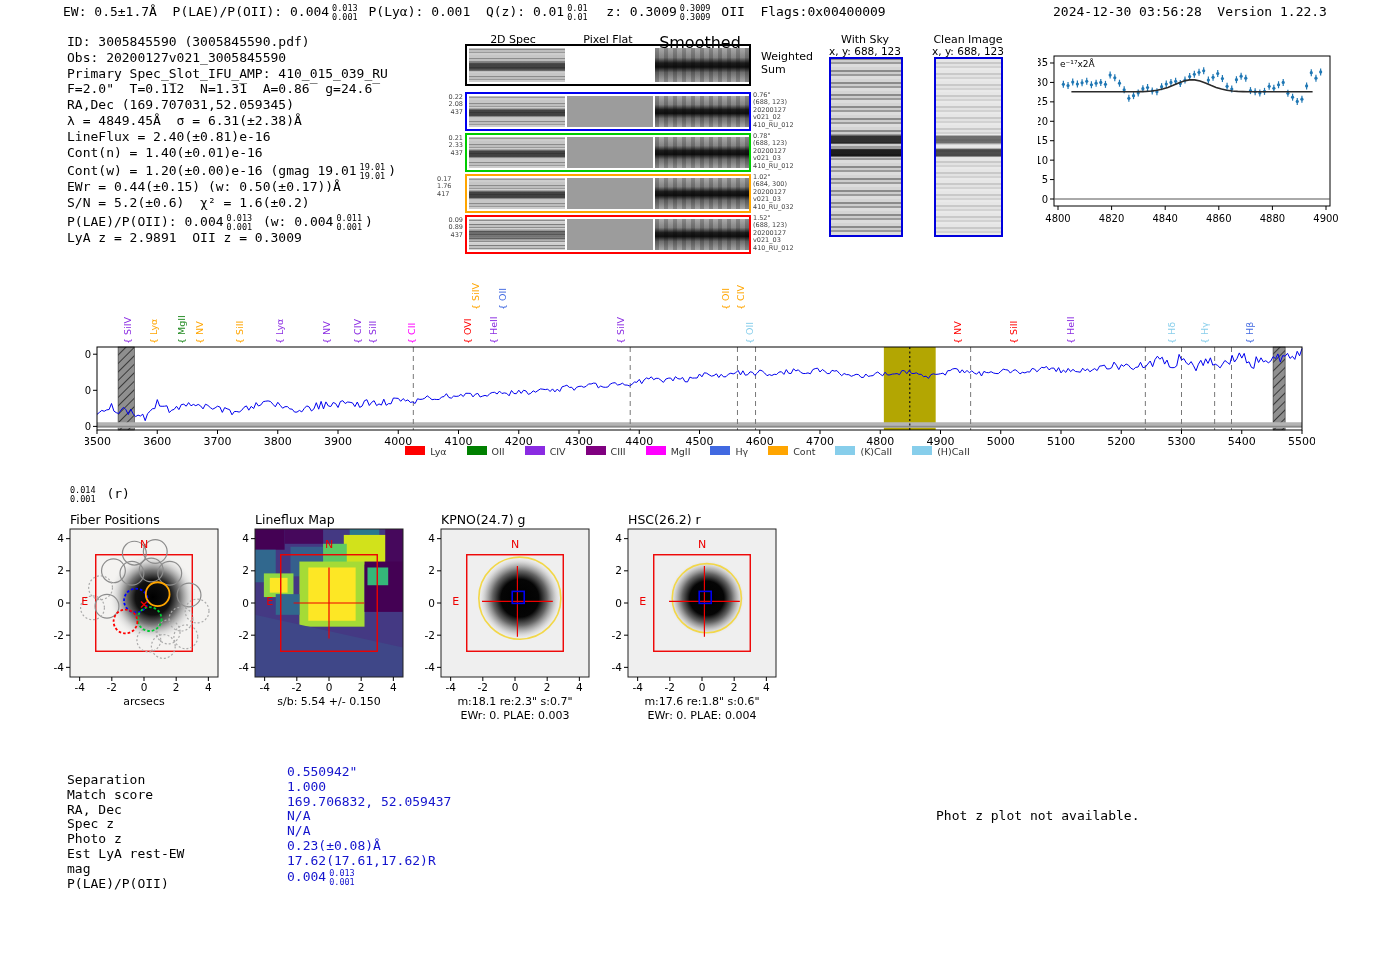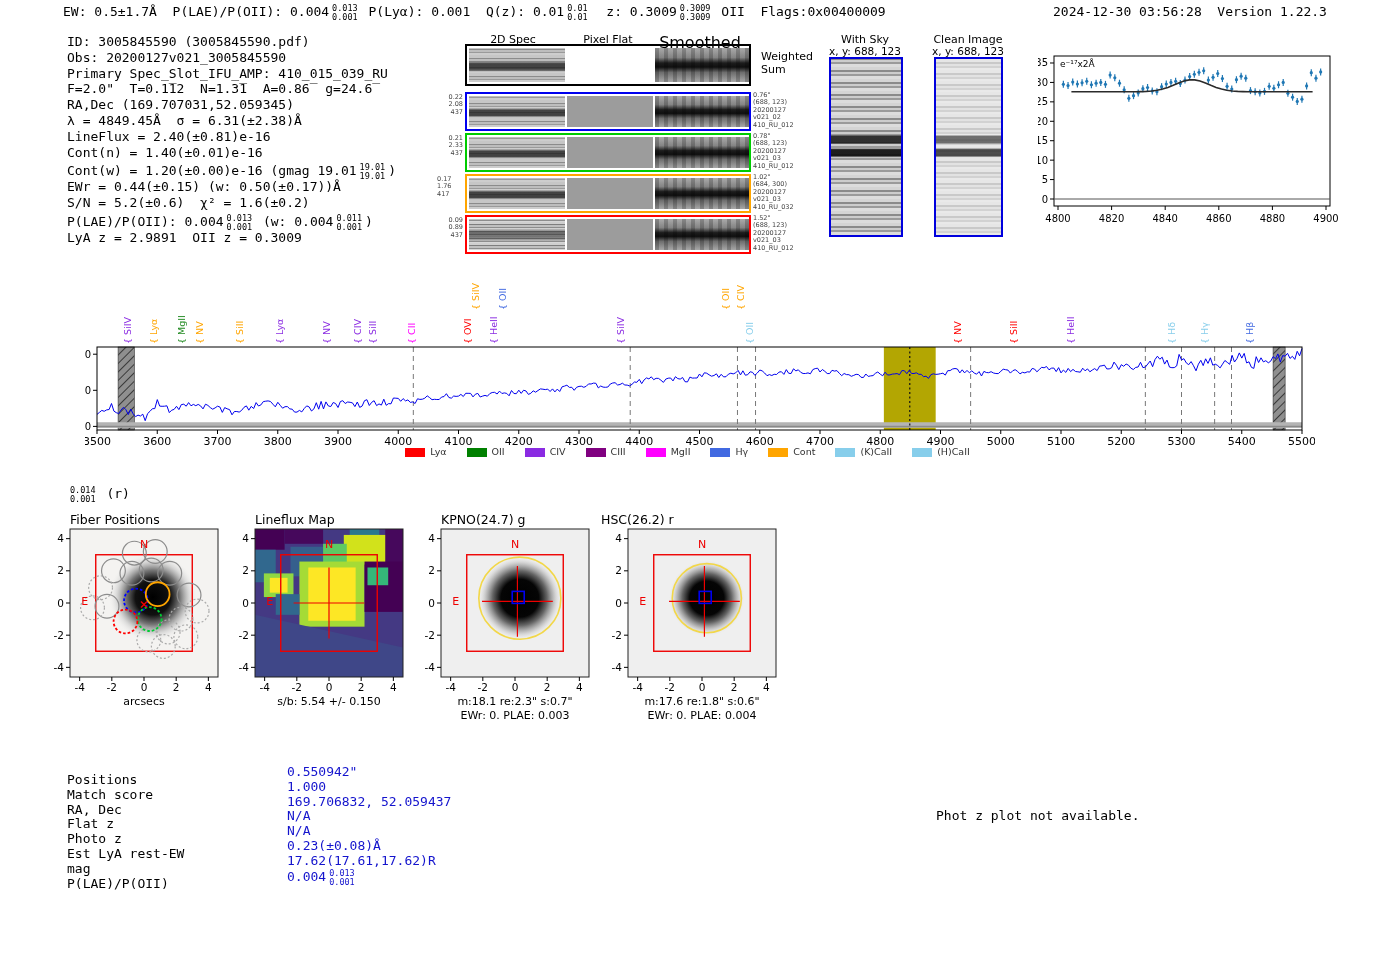--- a/index.html
+++ b/index.html
@@ -31,21 +31,21 @@
   .texsky{background:
       linear-gradient(180deg,rgba(0,0,0,0) 0 43%,rgba(25,25,25,.88) 44% 47.5%,rgba(0,0,0,0) 48.5% 50.5%,rgba(15,15,15,.92) 51.5% 55%,rgba(0,0,0,0) 56%),
       repeating-linear-gradient(0deg,#dcdcdc 0 3px,#9a9a9a 3px 5px,#cccccc 5px 7px,#8a8a8a 7px 9px,#d4d4d4 9px 12px);}
   .texclean{background:
       linear-gradient(180deg,rgba(0,0,0,0) 0 43%,rgba(70,70,70,.75) 44% 47.5%,rgba(0,0,0,0) 48.5% 50.5%,rgba(40,40,40,.8) 51.5% 55%,rgba(0,0,0,0) 56%),
       repeating-linear-gradient(0deg,#e9e9e9 0 2px,#d2d2d2 2px 4px,#e2e2e2 4px 6px,#c9c9c9 6px 8px,#e6e6e6 8px 11px);}
   .s2lab{position:absolute;font-size:6.5px;line-height:7.4px;color:#444;font-family:"DejaVu Sans",sans-serif;}
   .speclabel{position:absolute;font-size:9.5px;white-space:nowrap;transform-origin:0 100%;
              transform:rotate(-90deg);font-family:"DejaVu Sans",sans-serif;line-height:11px;height:11px;}
   .legend{position:absolute;display:flex;justify-content:center;gap:20px;align-items:center;}
-  .legend .it{display:flex;align-items:flex-end;gap:5px;font-size:9.5px;color:#333;}
+  .legend .it{display:flex;align-items:flex-start;gap:5px;font-size:9.5px;color:#333;}
   .legend .sw{width:20px;height:9px;display:inline-block;}
   .cut-title{position:absolute;font-size:12.5px;text-align:left;width:148px;}
   .bt-label{line-height:14.8px;}
   .blue{color:#1414cd;}
 </style>
 </head>
 <body>
 <div id="page">
 
 <div class="abs mono" id="header-left" style="left:63px;top:4px;"><span>EW: 0.5±1.7Å  P(LAE)/P(OII): 0.004</span><span class="stk"><div>0.013</div><div>0.001</div></span><span> P(Lyα): 0.001  Q(z): 0.01</span><span class="stk"><div>0.01</div><div>0.01</div></span><span>  z: 0.3009</span><span class="stk"><div>0.3009</div><div>0.3009</div></span><span> OII  Flags:0x00400009</span></div>
@@ -579,21 +579,21 @@
         <line x1="28" y1="45.82608695652174" x2="32" y2="45.82608695652174" stroke="#000"></line>
         <text x="138.17391304347825" y="166" text-anchor="middle" font-size="10.5" font-family="DejaVu Sans">2</text>
         <text x="26" y="49.32608695652174" text-anchor="end" font-size="10.5" font-family="DejaVu Sans">2</text>
         <line x1="170.34782608695653" y1="152" x2="170.34782608695653" y2="156" stroke="#000"></line>
         <line x1="28" y1="13.652173913043473" x2="32" y2="13.652173913043473" stroke="#000"></line>
         <text x="170.34782608695653" y="166" text-anchor="middle" font-size="10.5" font-family="DejaVu Sans">4</text>
         <text x="26" y="17.152173913043473" text-anchor="end" font-size="10.5" font-family="DejaVu Sans">4</text>
         <text x="106" y="180" text-anchor="middle" font-size="11" font-family="DejaVu Sans">m:18.1  re:2.3"  s:0.7"</text>
         <text x="106" y="194" text-anchor="middle" font-size="11" font-family="DejaVu Sans">EWr: 0. PLAE: 0.003</text>
       </svg>
-      <div class="cut-title abs" style="left:601px;top:512px;">HSC(26.2) r</div>
+      <div class="cut-title abs" style="left:628px;top:512px;">HSC(26.2) r</div>
       <svg width="212" height="200" viewBox="0 0 212 200" style="position:absolute;left:596px;top:525px;">
         <defs>
           <radialGradient id="gp3">
             <stop offset="0%" stop-color="#000"></stop>
             <stop offset="45%" stop-color="#050505"></stop>
             <stop offset="65%" stop-color="#666"></stop>
             <stop offset="85%" stop-color="#c9c9c9" stop-opacity="0.75"></stop>
             <stop offset="100%" stop-color="#eee" stop-opacity="0"></stop>
           </radialGradient>
         </defs>
@@ -625,17 +625,17 @@
         <text x="26" y="49.32608695652174" text-anchor="end" font-size="10.5" font-family="DejaVu Sans">2</text>
         <line x1="170.34782608695653" y1="152" x2="170.34782608695653" y2="156" stroke="#000"></line>
         <line x1="28" y1="13.652173913043473" x2="32" y2="13.652173913043473" stroke="#000"></line>
         <text x="170.34782608695653" y="166" text-anchor="middle" font-size="10.5" font-family="DejaVu Sans">4</text>
         <text x="26" y="17.152173913043473" text-anchor="end" font-size="10.5" font-family="DejaVu Sans">4</text>
         <text x="106" y="180" text-anchor="middle" font-size="11" font-family="DejaVu Sans">m:17.6  re:1.8"  s:0.6"</text>
         <text x="106" y="194" text-anchor="middle" font-size="11" font-family="DejaVu Sans">EWr: 0. PLAE: 0.004</text>
       </svg>
     </div>
 
-<div class="abs mono" id="bottom-table" style="left:67px;top:773px;"><div class="bt-label">Positions</div><div class="bt-label">Match score</div><div class="bt-label">RA, Dec</div><div class="bt-label">Flat z</div><div class="bt-label">Photo z</div><div class="bt-label">Est LyA rest-EW</div><div class="bt-label">mag</div><div class="bt-label">P(LAE)/P(OII)</div></div>
+<div class="abs mono" id="bottom-table" style="left:67px;top:773px;"><div class="bt-label">Separation</div><div class="bt-label">Match score</div><div class="bt-label">RA, Dec</div><div class="bt-label">Spec z</div><div class="bt-label">Photo z</div><div class="bt-label">Est LyA rest-EW</div><div class="bt-label">mag</div><div class="bt-label">P(LAE)/P(OII)</div></div>
 <div class="abs mono" id="bottom-values" style="left:287px;top:765px;"><div class="bt-label blue">0.550942"</div><div class="bt-label blue">1.000</div><div class="bt-label blue">169.706832, 52.059437</div><div class="bt-label blue">N/A</div><div class="bt-label blue">N/A</div><div class="bt-label blue">0.23(±0.08)Å</div><div class="bt-label blue">17.62(17.61,17.62)R</div><div class="bt-label blue"><span>0.004</span><span class="stk" style="color: rgb(20, 20, 205);"><div>0.013</div><div>0.001</div></span></div></div>
 <div class="abs mono" style="left:936px;top:808px;">Phot z plot not available.</div>
 
 </div>
 
 </body></html>

